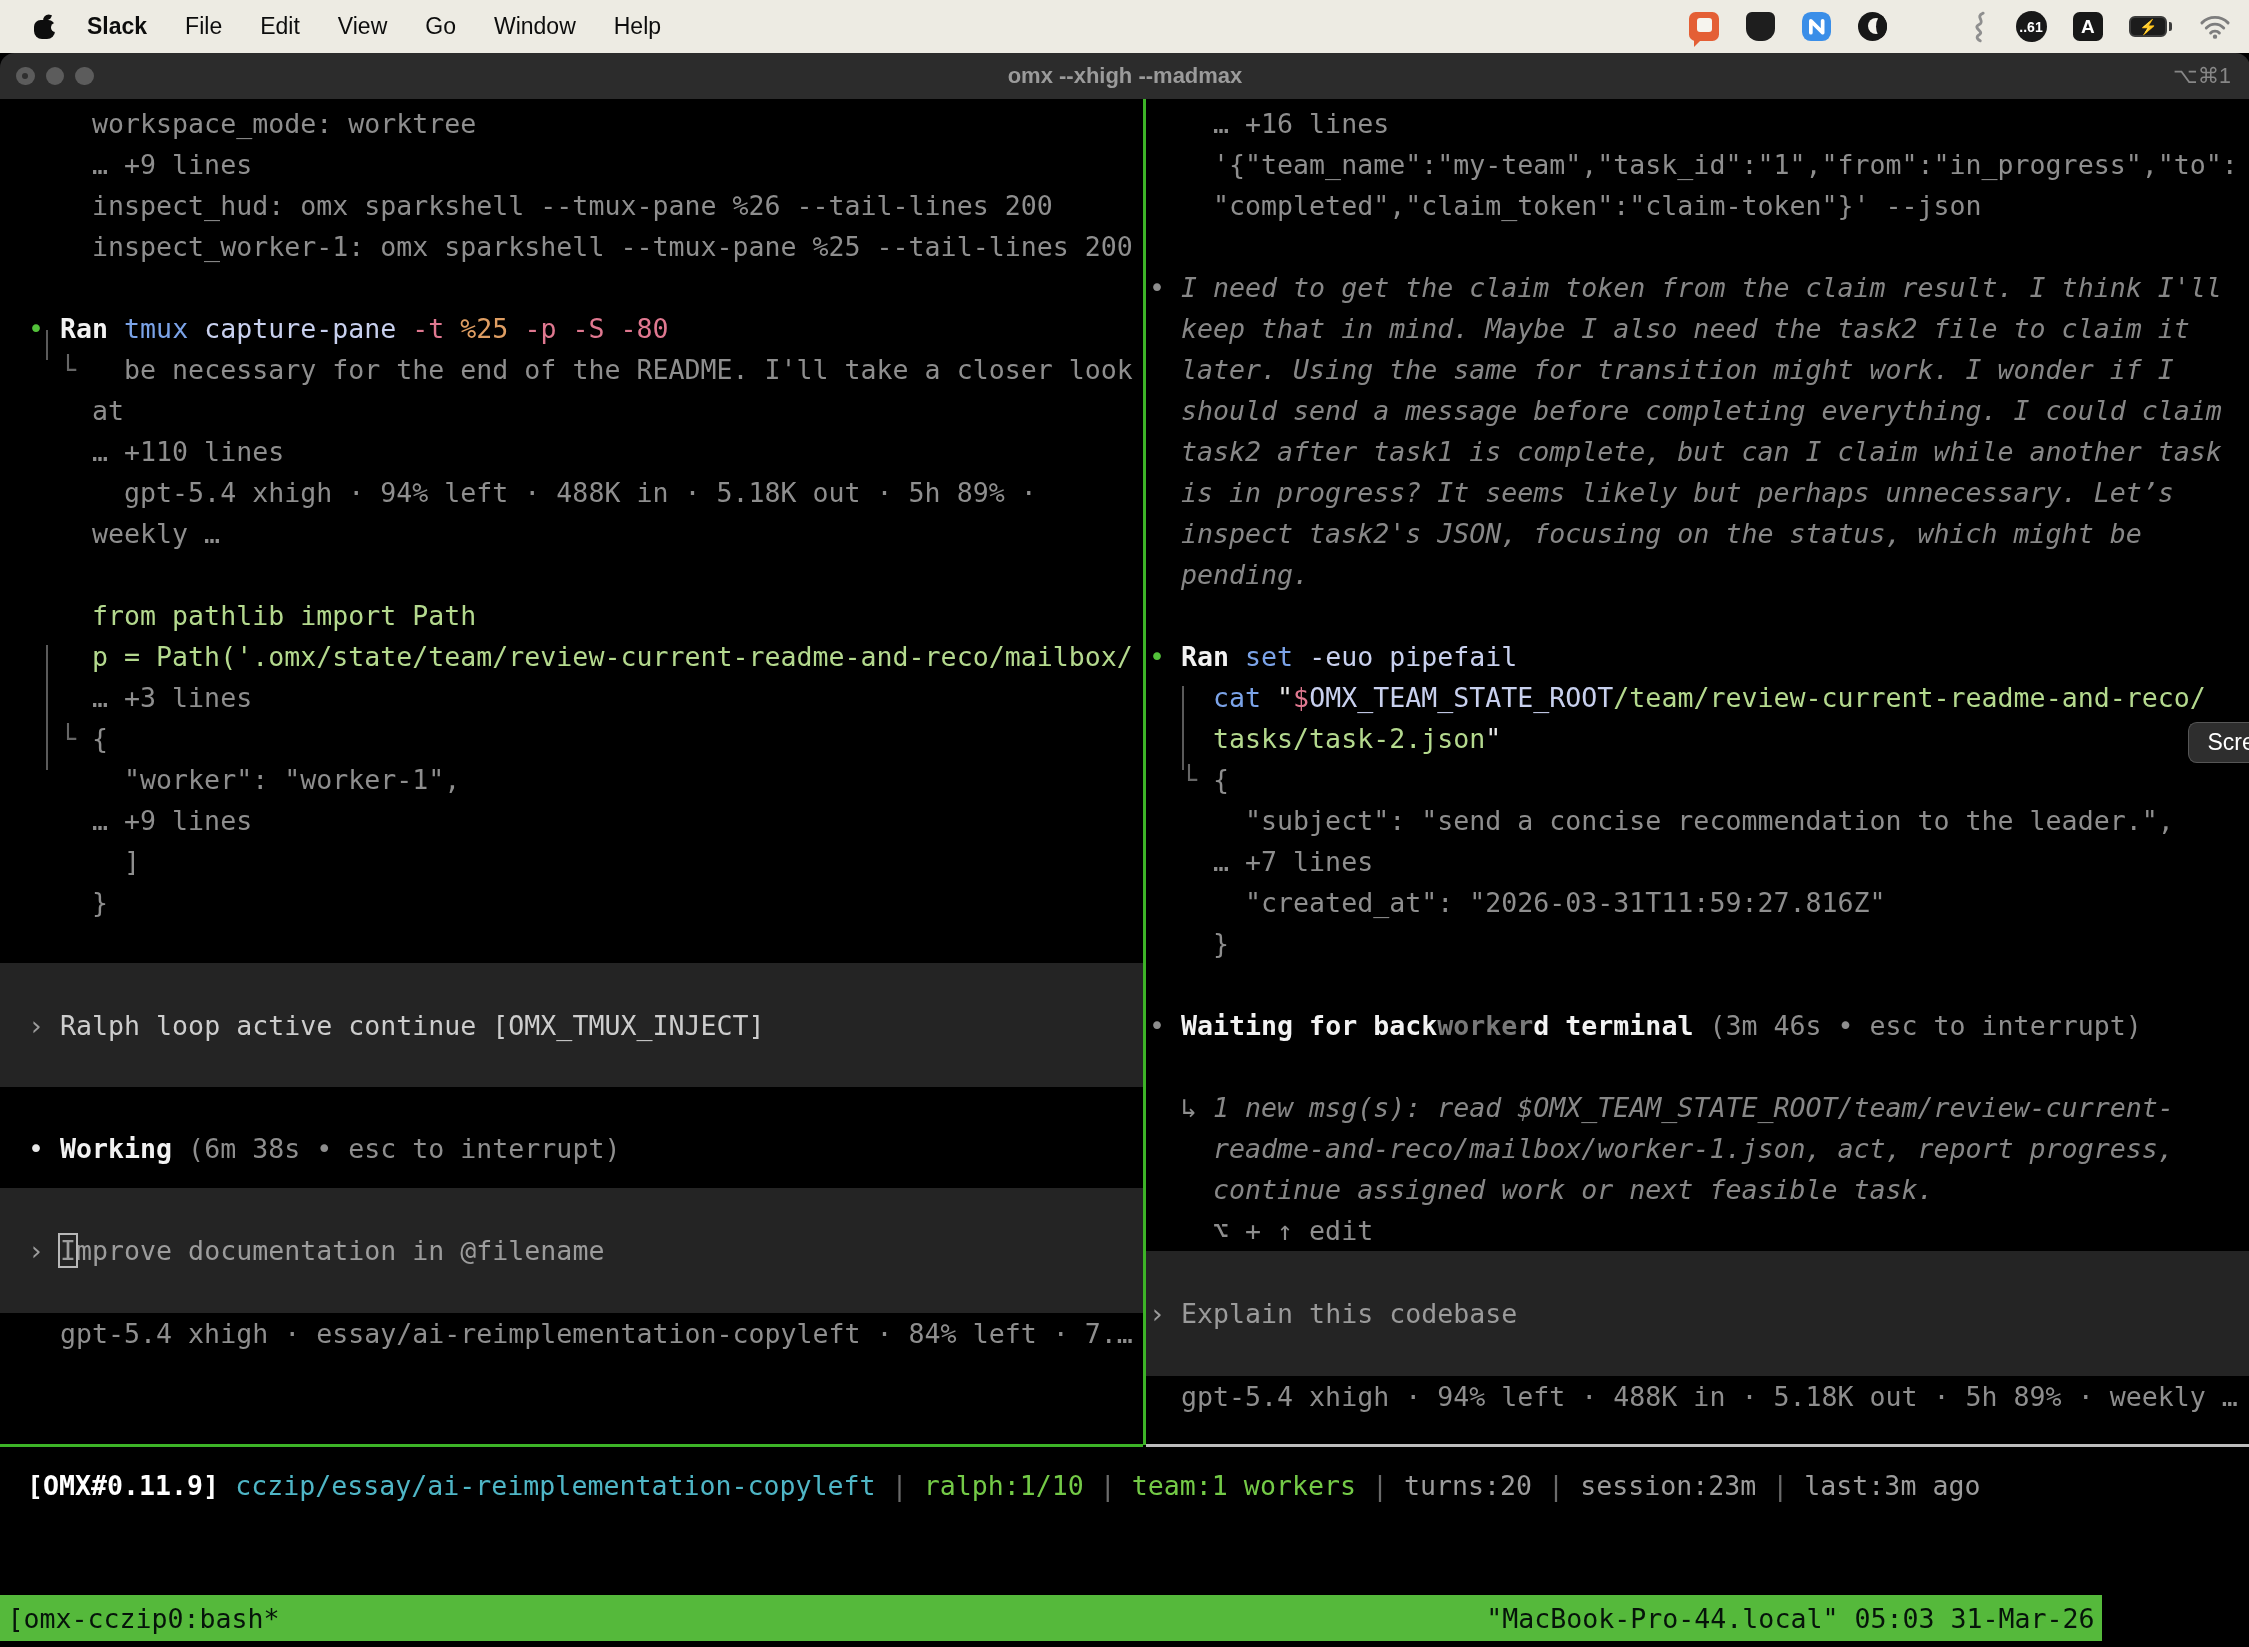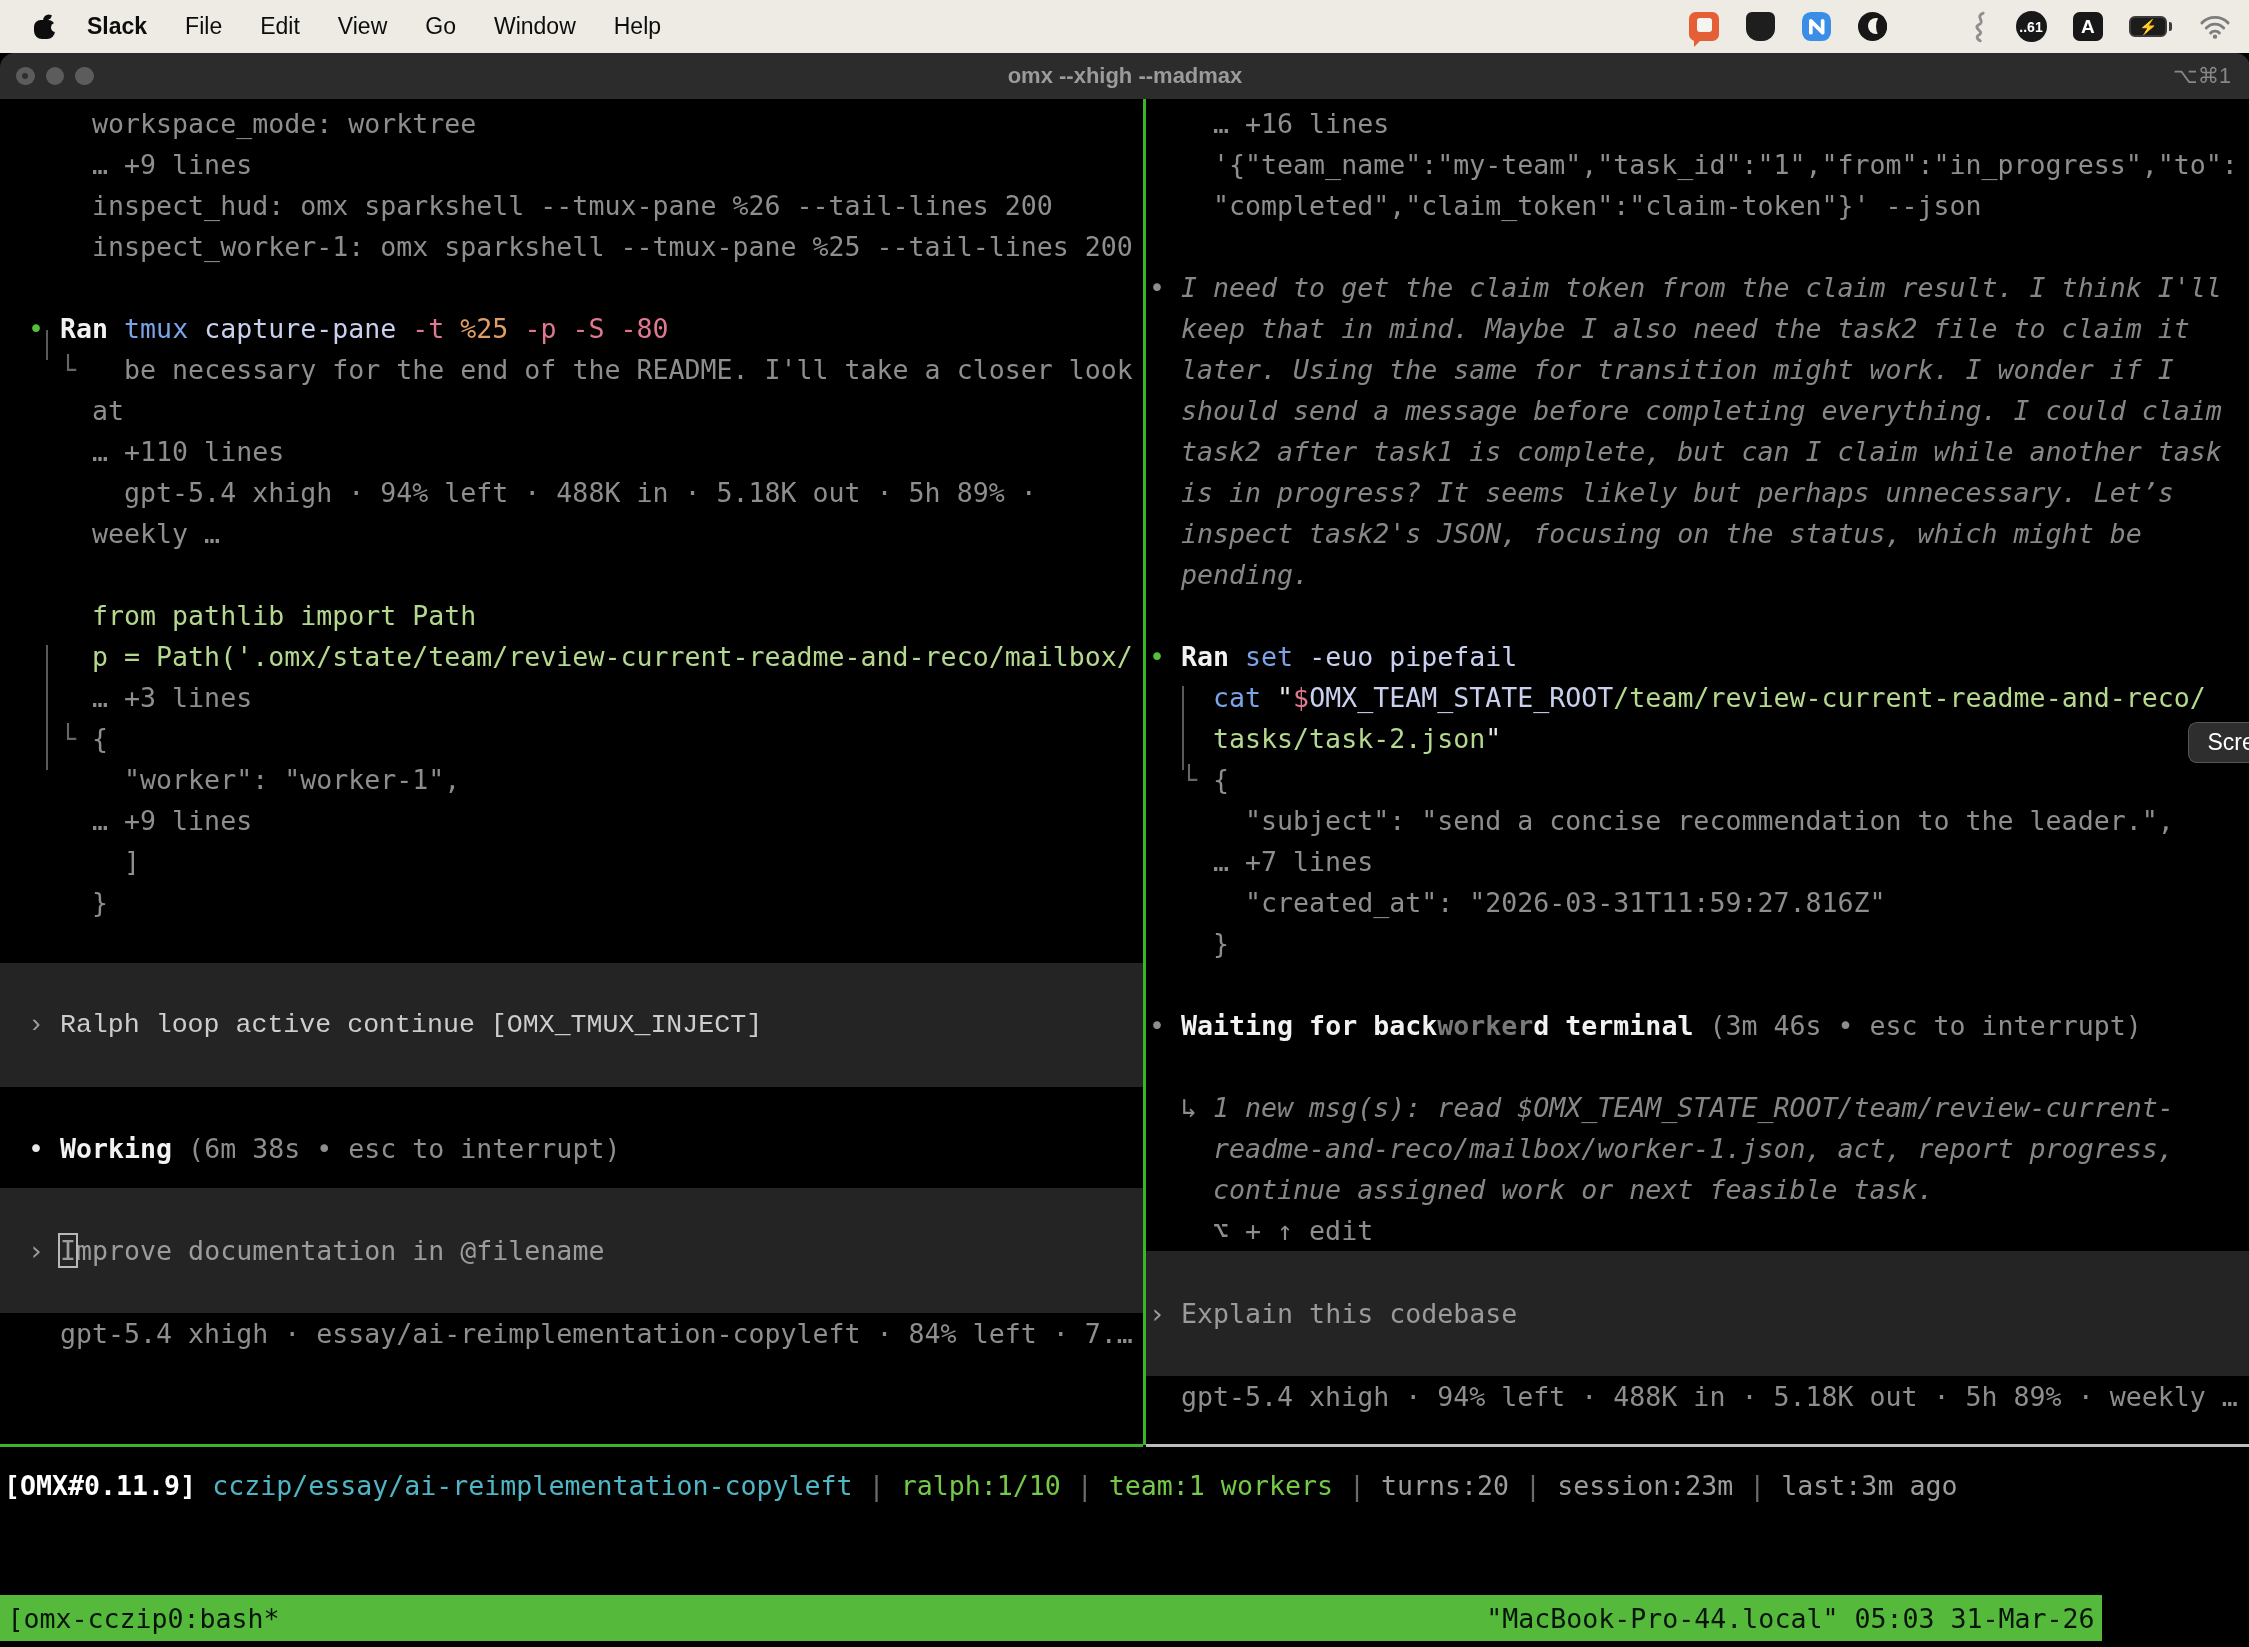--- a/index.html
+++ b/index.html
@@ -51,35 +51,35 @@
   
   .term { position:absolute; top:99px; left:0; width:2250px; height:1549px; background:#000;
           font-size:26.6px; color:#8e8e8e; }
   .tl { white-space:pre; height:41px; line-height:41px; }
   .pane-left  { position:absolute; top:4.4px; left:0; width:1143px; overflow:hidden; }
   .pane-left .tl { padding-left:28px; }
   .pane-right { position:absolute; top:4.4px; left:1146px; width:1104px; overflow:hidden; }
   .pane-right .tl { padding-left:3px; }
 
   .inbox { background:#242424; display:flex; align-items:center; width:100%; }
-  .box-banner { height:124px; margin-top:40px;font-family:Liberation Mono, monospace; }
+  .box-banner { height:124px; margin-top:40px; }
   .box-prompt { height:125px; margin-top:18.5px; }
   .box-prompt-r { height:125px; margin-top:0; }
   .row-working { margin-top:41px; }
 
   .cursor { outline:2.2px solid #b8b8b8; outline-offset:-0.7px; }
 
   .vdiv  { position:absolute; left:1143px; top:0; width:3px; height:1346px; background:#3db427; }
   .hleft { position:absolute; left:0; top:1345px; width:1143px; height:3px; background:#3db427; }
   .hright{ position:absolute; left:1146px; top:1345px; width:1104px; height:3px; background:#bdbdbd; }
 
   .conn { position:absolute; width:1.5px; background:#5a5a5a; }
 
   .hud { position:absolute; left:0; top:1366px; height:41px; width:2250px; }
-  .hud .tl { padding-left:4px; }
+  .hud .tl { padding-left:27px; }
 
   .tmuxbar { position:absolute; left:0; top:1496px; width:2102px; height:46px; background:#55b93b;
              color:#06140a; display:flex; justify-content:space-between; align-items:center;
              padding:0 7.4px; font-size:26.6px; }
 
   .overlay-scre { position:absolute; left:2188px; top:722px; width:62px; height:41px;
                   background:#2e2e2e; border:1.5px solid #565656; border-right:none;
                   border-radius:8.9px 0 0 8.9px; color:#ffffff; font-family:"Liberation Sans", sans-serif;
                   font-size:23px; display:flex; align-items:center; padding-left:18.5px; overflow:hidden; z-index:50; }
 

